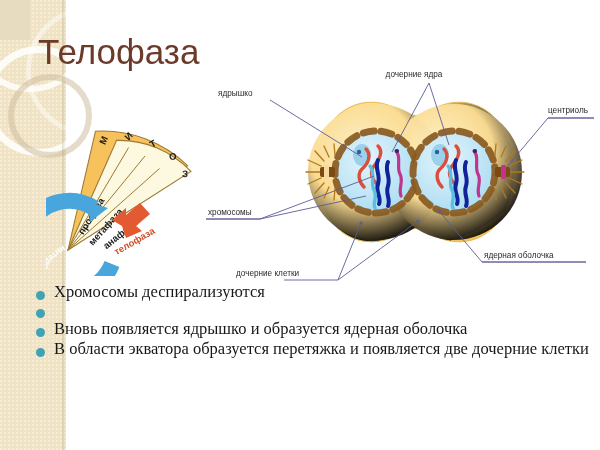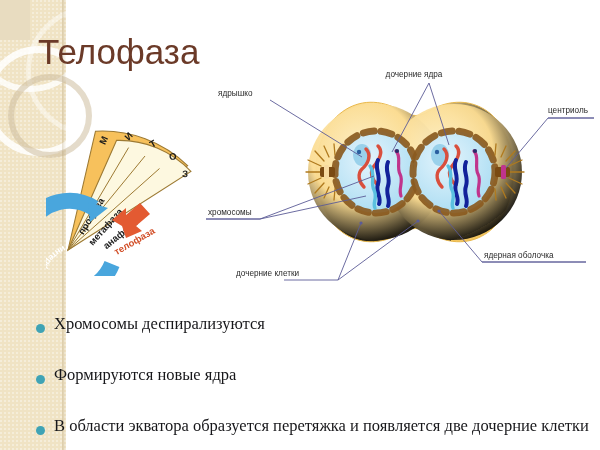--- a/index.html
+++ b/index.html
@@ -111,23 +111,22 @@
 
   
   .bullets {
     position: absolute;
     left: 36px; top: 282px;
     width: 556px;
     z-index: 6;
   }
   .bullet-row {
     display: flex;
-    align-items: flex-end;
+    align-items: center;
     margin-bottom: 1px;
-    margin-top: 32px;
   }
   .bullet-dot {
     flex: 0 0 auto;
     width: 9px; height: 9px;
     border-radius: 50%;
     background: #3fa3b5;
     margin-top: 7px;
     margin-right: 9px;
   }
   .bullet-text {
@@ -338,21 +337,24 @@
     </g>
   </svg>
 
   <div class="bullets">
     <div class="bullet-row">
       <span class="bullet-dot"></span>
       <span class="bullet-text">Хромосомы деспирализуются</span>
     </div>
     <div class="bullet-row">
       <span class="bullet-dot"></span>
-      <span class="bullet-text">Формируются новые ядра</span>
+    </div>
+    <div class="bullet-row">
+      <span class="bullet-dot"></span>
+      <span class="bullet-text">Вновь  появляется ядрышко и образуется ядерная оболочка</span>
     </div>
     <div class="bullet-row">
       <span class="bullet-dot"></span>
       <span class="bullet-text">В области экватора образуется перетяжка и появляется две дочерние клетки</span>
     </div>
   </div>
 
 </div>
 
 </body></html>

